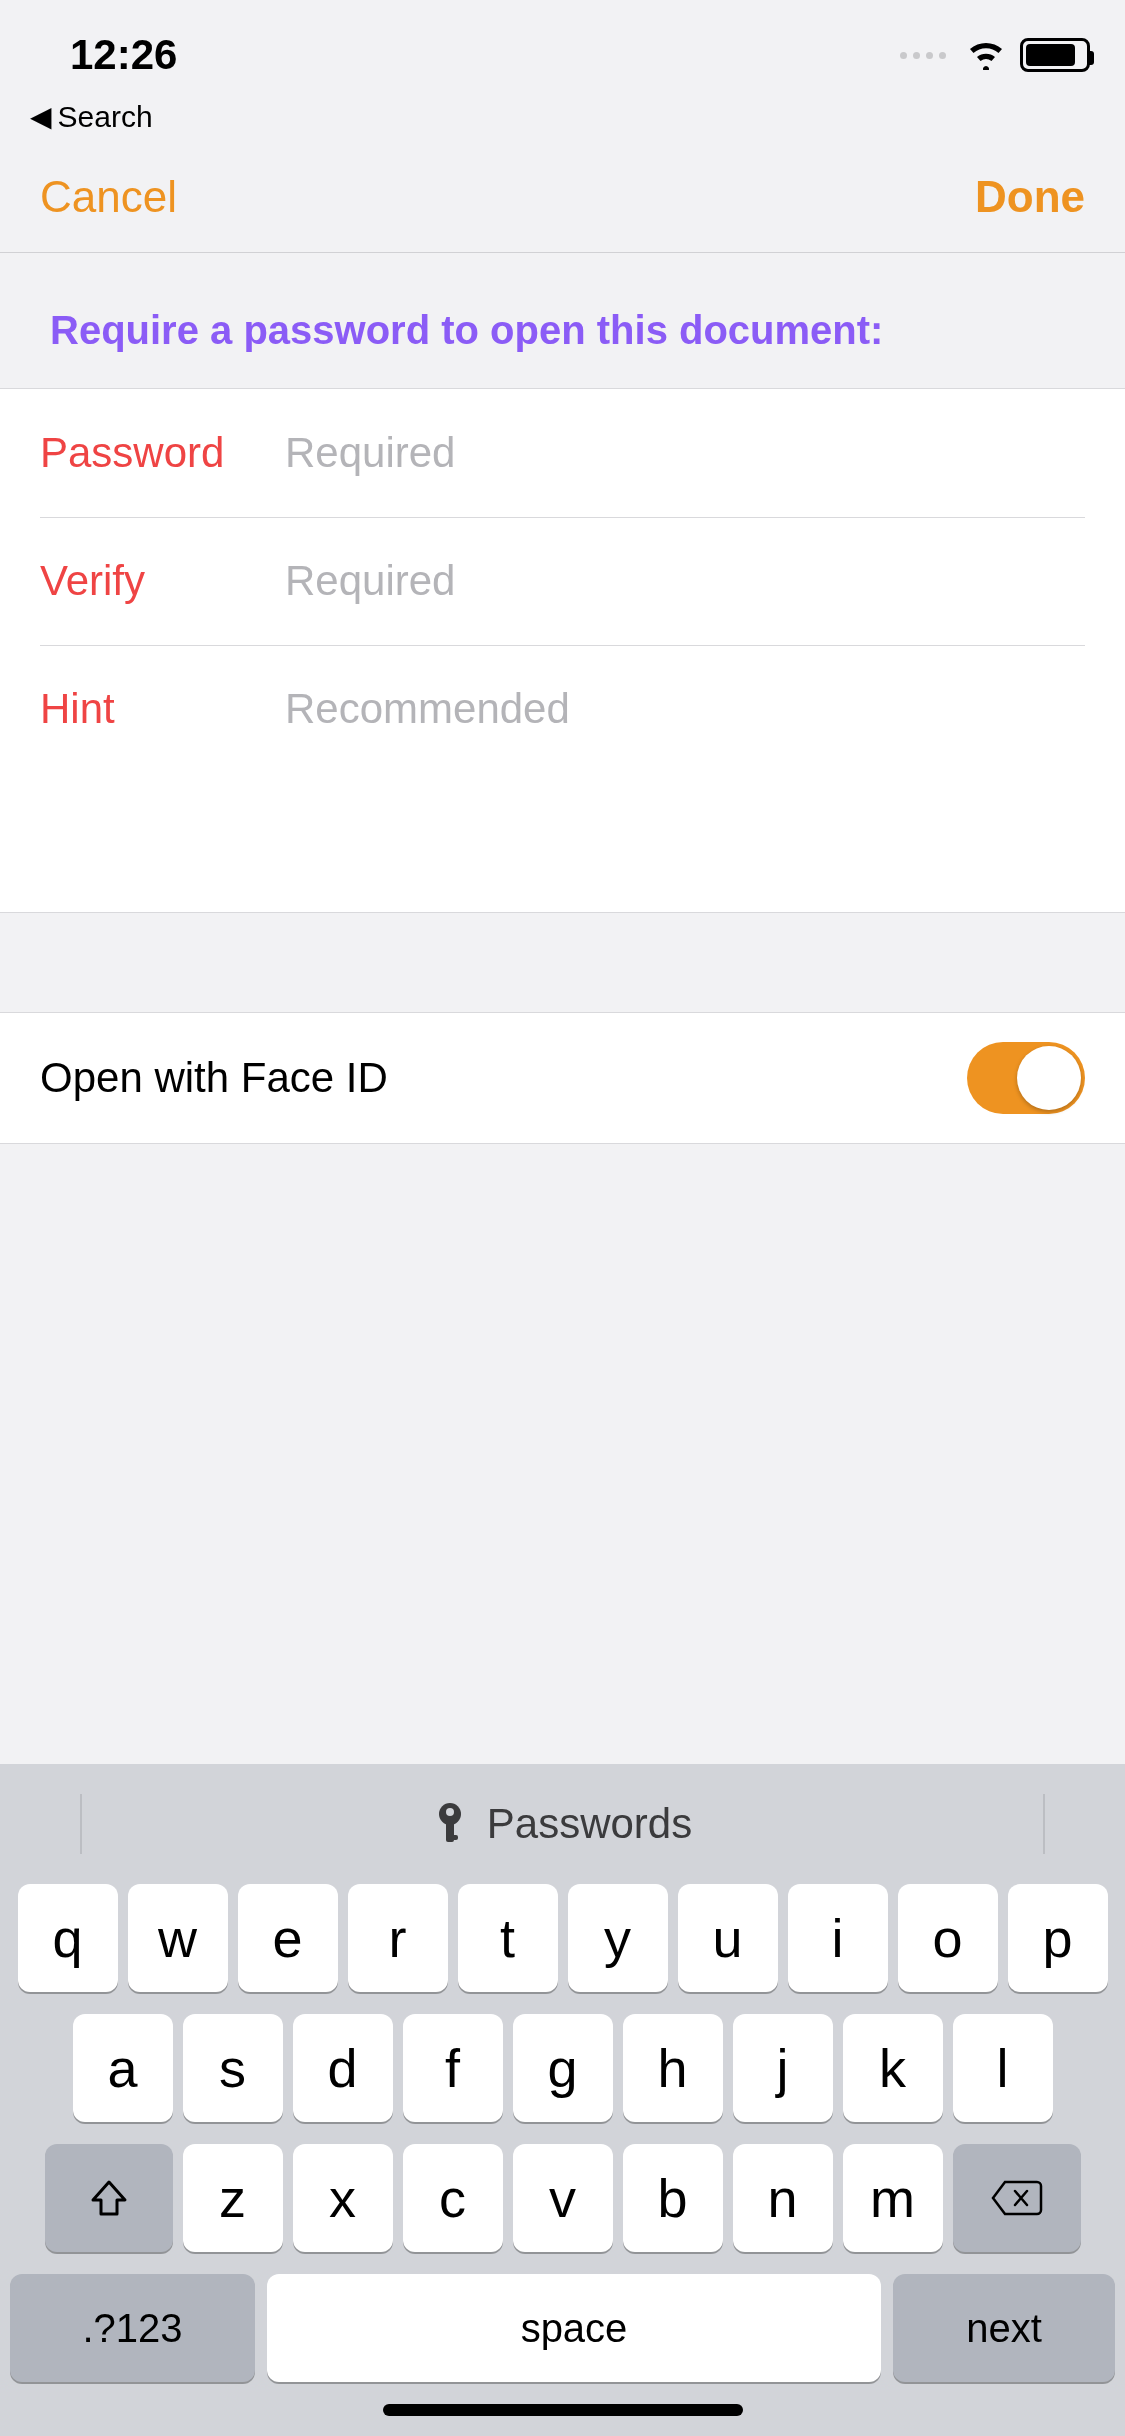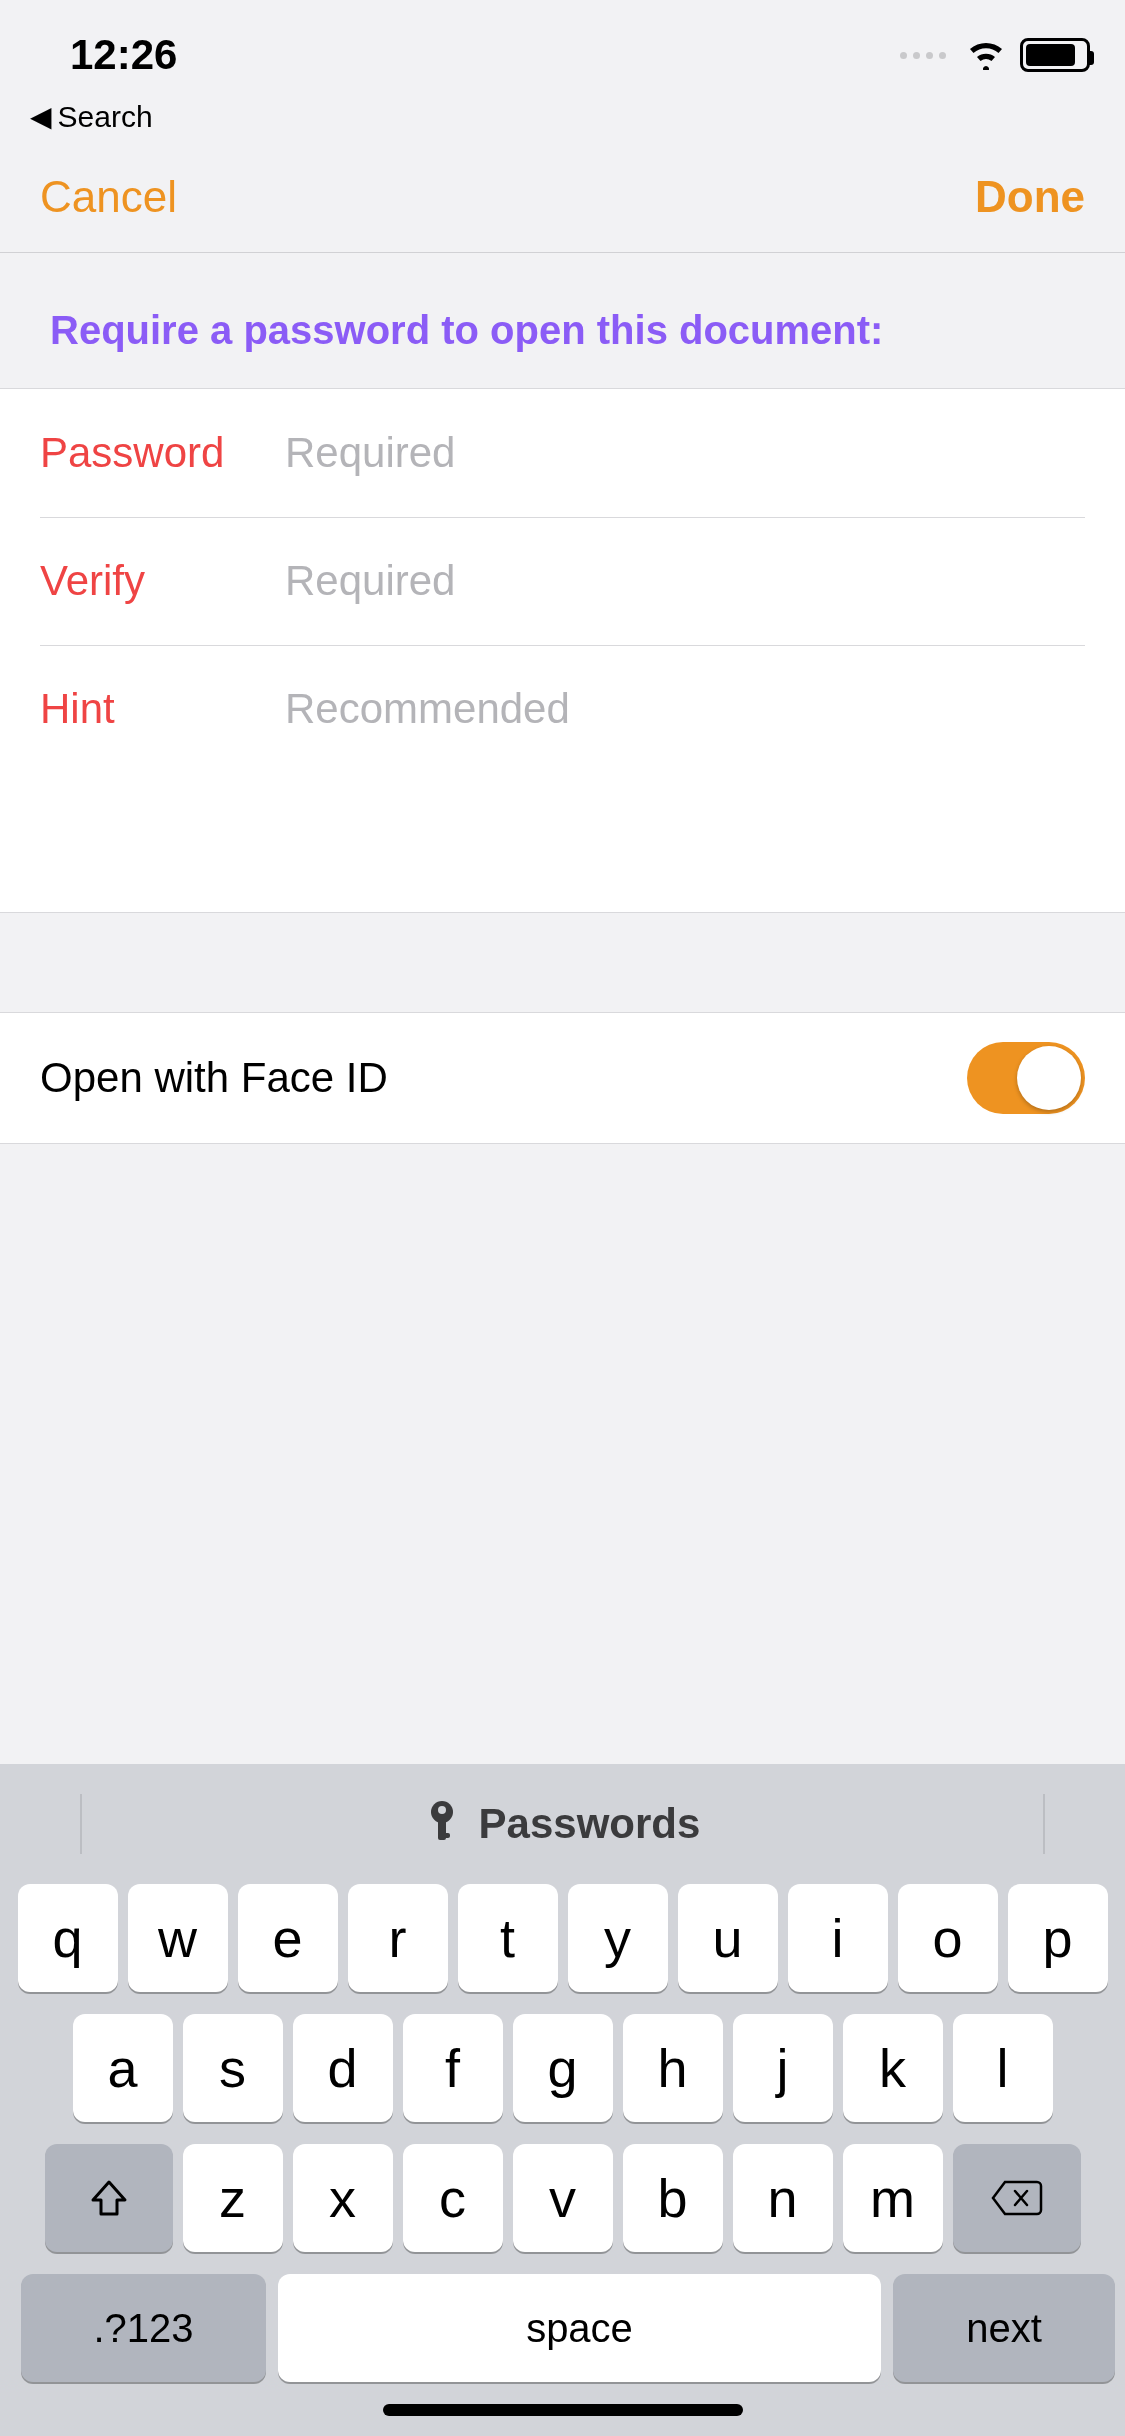--- a/index.html
+++ b/index.html
@@ -208,22 +208,22 @@
       position: absolute;
       top: 30px;
       width: 2px;
       height: 60px;
       background: #bcbec3;
     }
     .kb-suggest .divider-l { left: 80px; }
     .kb-suggest .divider-r { right: 80px; }
     .kb-suggest-inner {
       display: flex;
+      align-items: center;
       gap: 20px;
-      font-weight: bold;
     }
     .key-icon-svg { display:block; }
 
     .kb-row {
       display: flex;
       justify-content: center;
       gap: 10px;
       padding: 0 10px;
       margin-bottom: 22px;
     }
@@ -245,21 +245,20 @@
       width: 128px;
     }
     .kb-row3 {
       gap: 10px;
       padding: 0 10px;
     }
     .kb-row4 {
       display: flex;
       gap: 12px;
       padding: 0 10px 14px 10px;
-      margin-left: 11px;
     }
     .key-123 {
       background: #b1b5be;
       width: 245px;
       font-size: 40px;
       height: 108px;
       border-radius: 12px;
       box-shadow: 0 2px 0 rgba(0,0,0,0.3);
       display:flex;align-items:center;justify-content:center;
     }

